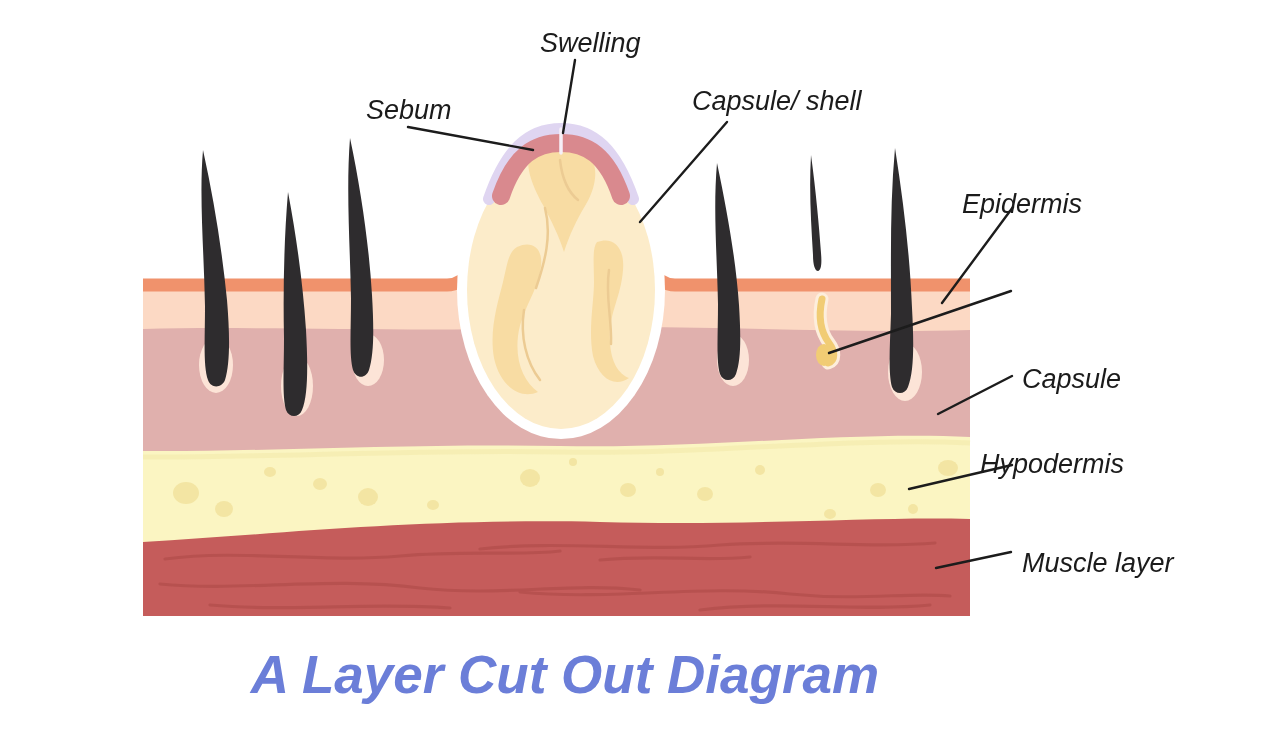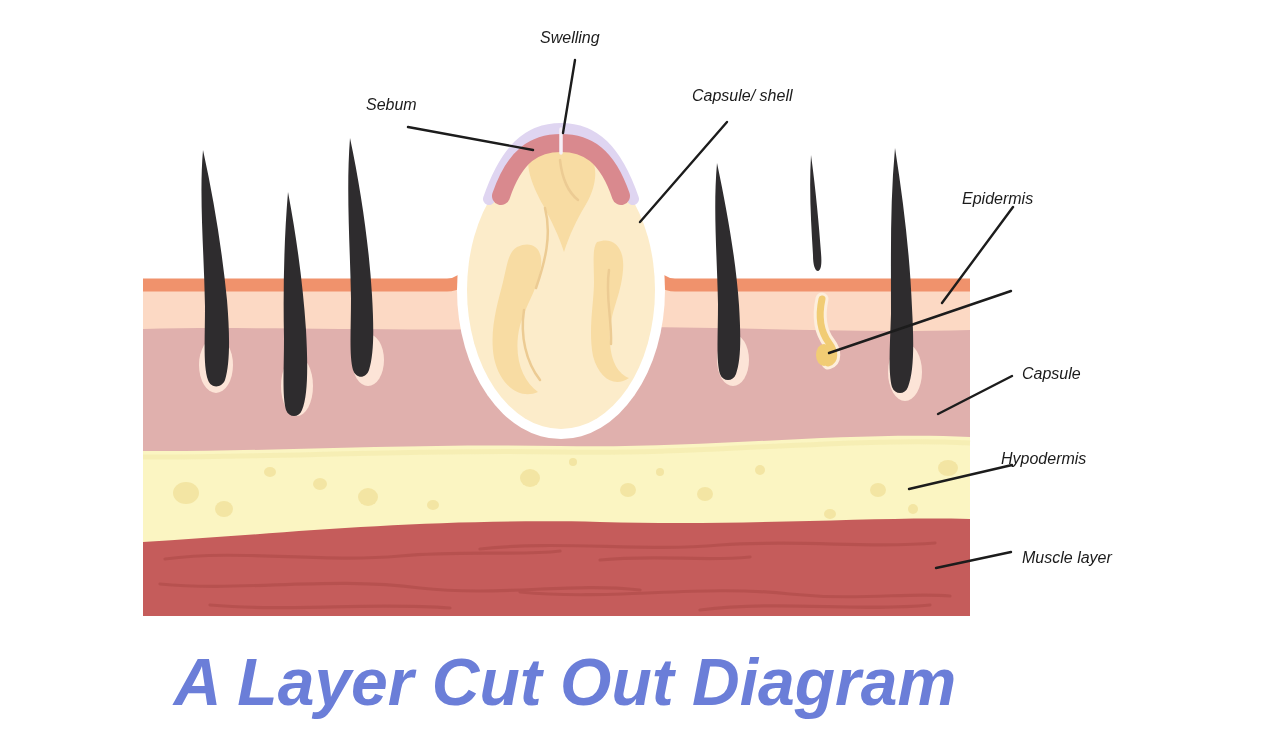--- a/index.html
+++ b/index.html
@@ -1,22 +1,22 @@
 <!DOCTYPE html>
 <html><head>
 <meta charset="utf-8">
 <style>
   html,body{margin:0;padding:0;background:#ffffff;}
   .stage{position:relative;width:1280px;height:732px;background:#ffffff;overflow:hidden;
          font-family:"Liberation Sans",sans-serif;}
   .stage svg{position:absolute;left:0;top:0;}
-  .lbl{position:absolute;font-style:italic;font-weight:500;font-size:16px;color:#1b1b1b;
+  .lbl{position:absolute;font-style:italic;font-weight:500;font-size:27px;color:#1b1b1b;
        white-space:nowrap;line-height:1;}
   .title{position:absolute;left:145px;top:646px;width:840px;text-align:center;
-         font-style:italic;font-weight:700;font-size:66px;color:#6b7ed8;line-height:1.1;}
+         font-style:italic;font-weight:700;font-size:53px;color:#6b7ed8;line-height:1.1;}
 </style>
 </head>
 <body>
 
 <div class="stage">
 
 <svg width="1280" height="732" viewBox="0 0 1280 732">
 
   <g>
 
@@ -115,18 +115,18 @@
     <line x1="1012" y1="465" x2="909" y2="489"></line>
     <line x1="1011" y1="552" x2="936" y2="568"></line>
   </g>
 </svg>
 
 <div class="lbl" style="left:540px;top:30px">Swelling</div>
 <div class="lbl" style="left:366px;top:97px">Sebum</div>
 <div class="lbl" style="left:692px;top:88px">Capsule/ shell</div>
 <div class="lbl" style="left:962px;top:191px">Epidermis</div>
 <div class="lbl" style="left:1022px;top:366px">Capsule</div>
-<div class="lbl" style="left:1001px;top:451px">Hypodermis</div>
+<div class="lbl" style="left:980px;top:451px">Hypodermis</div>
 <div class="lbl" style="left:1022px;top:550px">Muscle layer</div>
 
 <div class="title">A Layer Cut Out Diagram</div>
 
 </div>
 
 </body></html>

